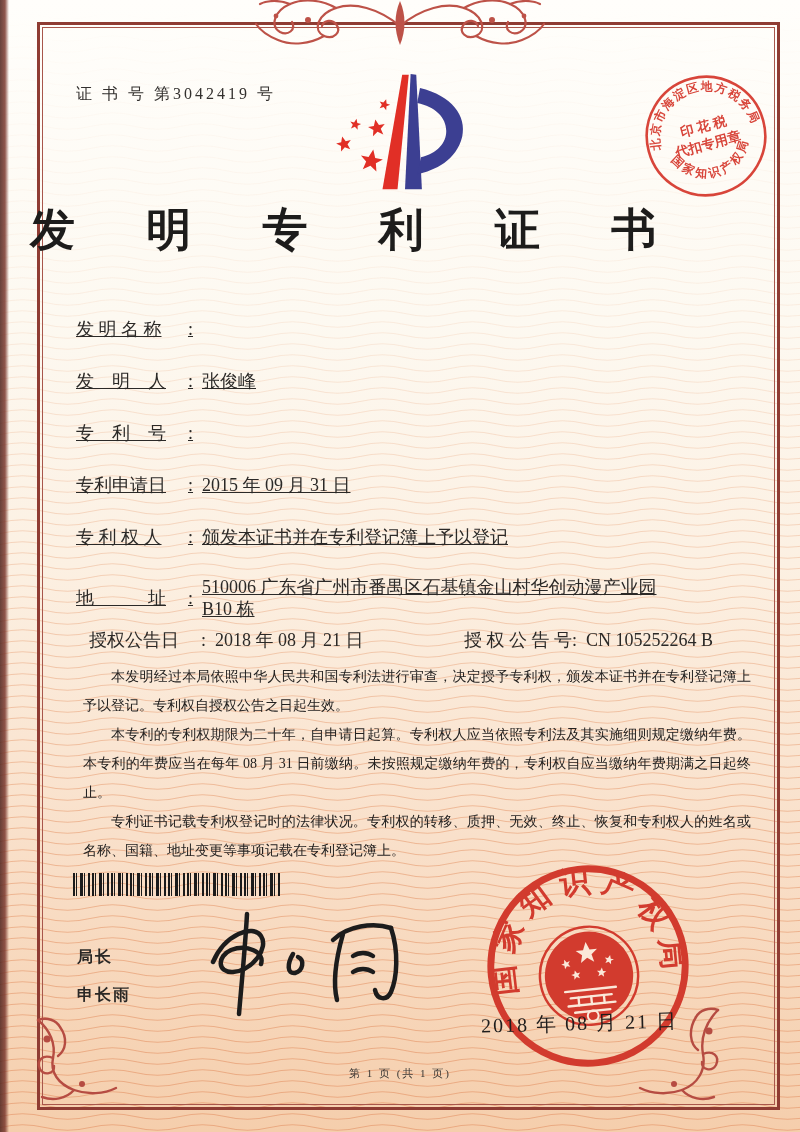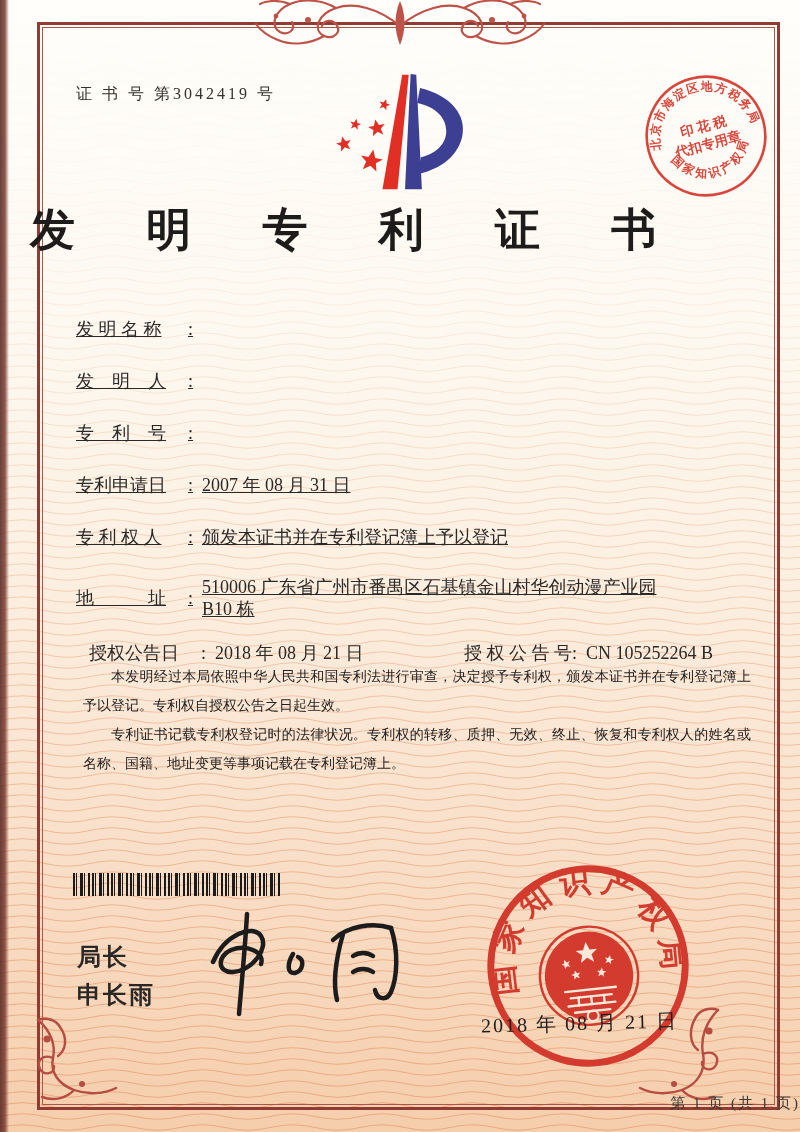--- a/index.html
+++ b/index.html
@@ -16,34 +16,34 @@
   .cert-no{position:absolute;left:76px;top:84px;font-size:16px;letter-spacing:3px;color:#33302e;white-space:pre;}
   .logo{position:absolute;left:330px;top:68px;}
   .stamp-tr{position:absolute;left:636px;top:66px;}
   .title{position:absolute;left:0;top:200px;width:100%;font-size:45px;font-weight:700;
     letter-spacing:30px;text-indent:30px;color:#1d1c1b;}
   .fields{position:absolute;left:76px;top:316px;width:664px;font-size:18px;color:#2b2927;}
   .frow{display:flex;align-items:center;line-height:26px;margin-bottom:26px;text-decoration:underline;}
   .flabel{flex:0 0 112px;white-space:pre;}
   .fcolon{flex:0 0 14px;}
   .fvalue{flex:1;}
-  .frow.addr{margin-bottom:20px;}
+  .frow.addr{margin-bottom:7px;}
   .frow.addr .fvalue{max-width:482px;line-height:22px;}
   .grantline{display:flex;line-height:26px;margin-left:13px;}
   .grant-right{position:absolute;left:388px;display:flex;line-height:26px;}
   .body-text{position:absolute;left:72px;top:662px;width:668px;font-size:14px;line-height:29px;
     text-align:justify;color:#232120;margin-left:11px;}
   .body-text p{margin:0;text-indent:2em;}
   .barcode{position:absolute;left:73px;top:873px;width:208px;height:23px;
     background:repeating-linear-gradient(90deg,#1b1b1b 0 2px,rgba(0,0,0,0) 2px 3px,#1b1b1b 3px 4px,rgba(0,0,0,0) 4px 7px,#1b1b1b 7px 10px,rgba(0,0,0,0) 10px 11px,#1b1b1b 11px 12px,rgba(0,0,0,0) 12px 15px,#1b1b1b 15px 17px,rgba(0,0,0,0) 17px 19px);}
-  .signer{position:absolute;left:77px;top:938px;font-size:24px;font-weight:600;color:#2a2826;line-height:38px;letter-spacing:2px;}
+  .signer{position:absolute;left:77px;top:938px;font-size:16px;font-weight:600;color:#2a2826;line-height:38px;letter-spacing:2px;}
   .signature{position:absolute;left:195px;top:900px;}
   .seal{position:absolute;left:476px;top:858px;}
   .seal-date{position:absolute;left:481px;top:1010px;font-size:20px;color:#1f1d1c;letter-spacing:2px;transform:rotate(-1.5deg);}
-  .footer{position:absolute;left:0;top:1094px;width:100%;text-align:right;font-size:15px;color:#3a3734;letter-spacing:2px;}
+  .footer{position:absolute;left:0;top:1066px;width:100%;text-align:center;font-size:11px;color:#3a3734;letter-spacing:2px;}
 </style>
 </head>
 <body>
 
 <div class="page">
 
   <svg class="bg-waves" width="800" height="1132">
     <defs>
       <pattern id="wv" width="90" height="11" patternUnits="userSpaceOnUse">
         <path d="M0,5.5 Q22.5,0 45,5.5 T90,5.5" fill="none" stroke="#e79d72" stroke-width="1.1"></path>
@@ -144,29 +144,30 @@
     <div class="title">发 明 专 利 证 书</div>
 
     <div class="fields">
       <div class="frow">
         <span class="flabel">发 明 名 称</span>
           <span class="fcolon">:</span>
       </div>
       <div class="frow">
         <span class="flabel">发　明　人</span>
           <span class="fcolon">:</span>
+        <span class="fvalue">张俊峰</span>
       </div>
       <div class="frow">
         <span class="flabel">专　利　号</span>
           <span class="fcolon">:</span>
       </div>
       <div class="frow">
         <span class="flabel">专利申请日</span>
           <span class="fcolon">:</span>
-        <span class="fvalue">2007 年 08 月 31 日</span>
+        <span class="fvalue">2015 年 09 月 31 日</span>
       </div>
       <div class="frow">
         <span class="flabel">专 利 权 人</span>
           <span class="fcolon">:</span>
         <span class="fvalue">颁发本证书并在专利登记簿上予以登记</span>
       </div>
       <div class="frow addr">
         <span class="flabel">地　　　址</span>
           <span class="fcolon">:</span>
         <span class="fvalue">510006 广东省广州市番禺区石基镇金山村华创动漫产业园 B10 栋</span>
@@ -178,20 +179,21 @@
         <span class="grant-right">
           <span>授 权 公 告 号</span>
             <span class="fcolon">:&nbsp;</span>
           <span>CN 105252264 B</span>
         </span>
       </div>
     </div>
 
     <div class="body-text">
       <p>本发明经过本局依照中华人民共和国专利法进行审查，决定授予专利权，颁发本证书并在专利登记簿上予以登记。专利权自授权公告之日起生效。</p>
+      <p>本专利的专利权期限为二十年，自申请日起算。专利权人应当依照专利法及其实施细则规定缴纳年费。本专利的年费应当在每年 08 月 31 日前缴纳。未按照规定缴纳年费的，专利权自应当缴纳年费期满之日起终止。</p>
       <p>专利证书记载专利权登记时的法律状况。专利权的转移、质押、无效、终止、恢复和专利权人的姓名或名称、国籍、地址变更等事项记载在专利登记簿上。</p>
     </div>
 
     <div class="barcode"></div>
 
     <div class="signer">
       <div>局长</div>
       <div>申长雨</div>
     </div>
 

